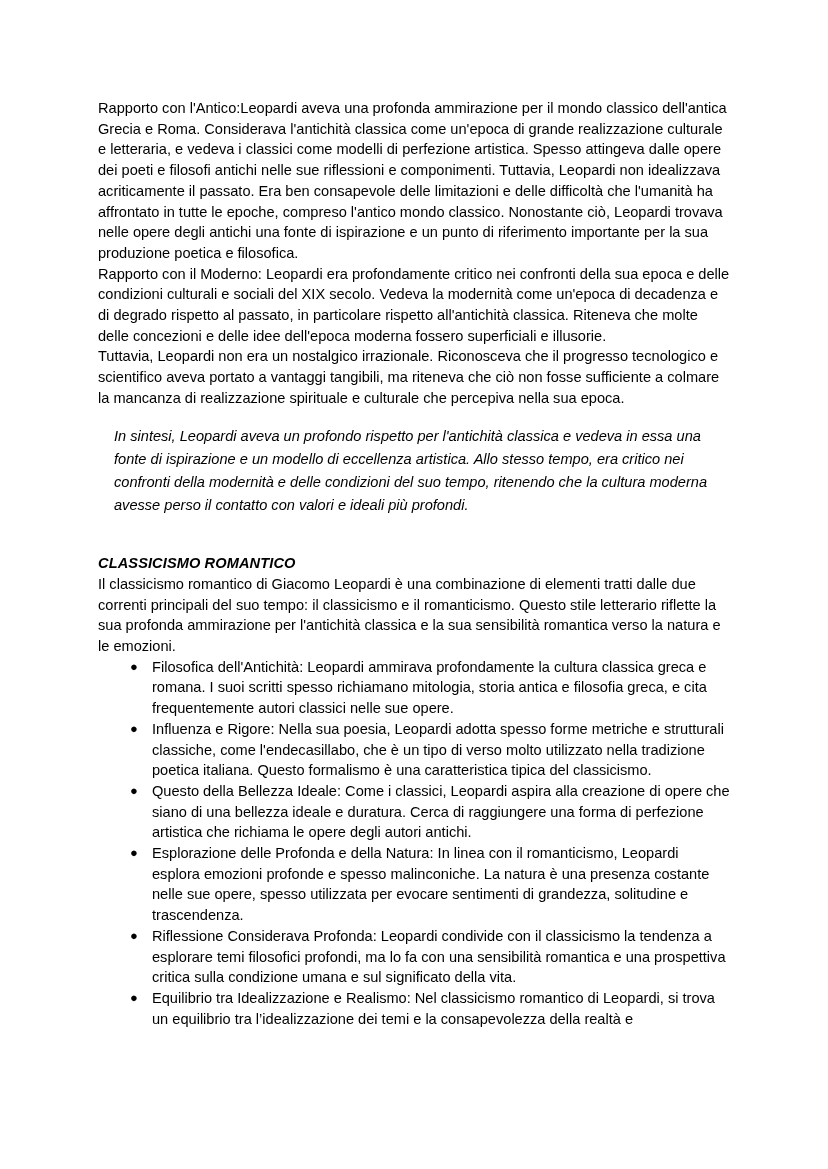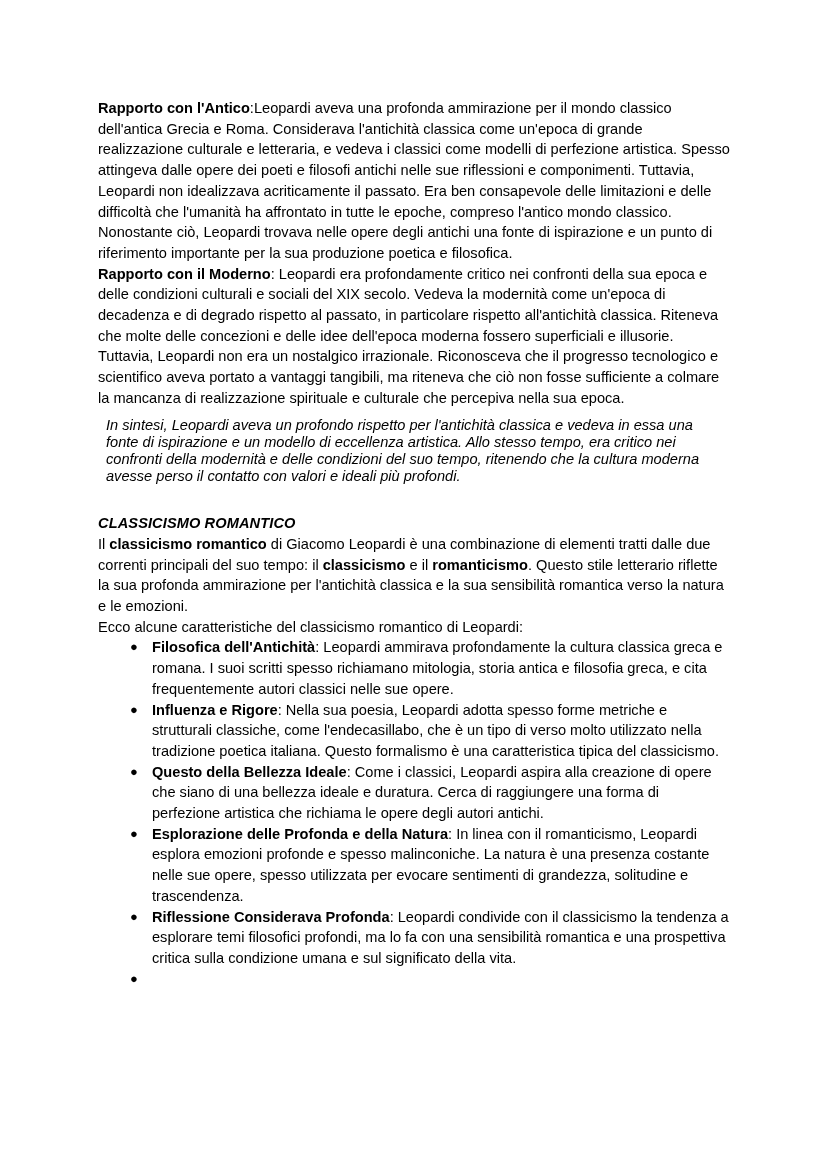--- a/index.html
+++ b/index.html
@@ -30,28 +30,28 @@
     line-height: 20.7px;
     text-align: left;
     word-spacing: 0px;
   }
   p.para {
     margin: 0;
     padding: 0;
     font-size: 14.6px;
     line-height: 20.7px;
   }
-  .b { font-weight: bold; }
+  .b { font-weight: normal; }
 
   p.italic-para {
-    margin: 8px;
+    margin: 16px;
     padding: 0;
     font-style: italic;
     font-size: 14.6px;
-    line-height: 17px;
+    line-height: 23px;
   }
 
   .spacer {
     height: 20.7px;
   }
 
   h2.section-heading {
     margin: 0;
     padding: 0;
     font-size: 14.6px;
@@ -97,21 +97,20 @@
     <p class="para">Tuttavia, Leopardi non era un nostalgico irrazionale. Riconosceva che il progresso tecnologico e scientifico aveva portato a vantaggi tangibili, ma riteneva che ciò non fosse sufficiente a colmare la mancanza di realizzazione spirituale e culturale che percepiva nella sua epoca.</p>
 
     <p class="italic-para">In sintesi, Leopardi aveva un profondo rispetto per l'antichità classica e vedeva in essa una fonte di ispirazione e un modello di eccellenza artistica. Allo stesso tempo, era critico nei confronti della modernità e delle condizioni del suo tempo, ritenendo che la cultura moderna avesse perso il contatto con valori e ideali più profondi.</p>
 
     <div class="spacer"></div>
 
     <h2 class="section-heading">CLASSICISMO ROMANTICO</h2>
 
     <p class="para"><span>Il </span><span class="b">classicismo romantico</span><span> di Giacomo Leopardi è una combinazione di elementi tratti dalle due correnti principali del suo tempo: il </span><span class="b">classicismo</span><span> e il </span><span class="b">romanticismo</span><span>. Questo stile letterario riflette la sua profonda ammirazione per l'antichità classica e la sua sensibilità romantica verso la natura e le emozioni.</span></p>
 
-    <p class="para">Ecco alcune caratteristiche del classicismo romantico di Leopardi:</p>
 
     <ul class="bullets">
       <li>
         <span class="bullet-dot">●</span>
         <span class="li-text"><span class="b">Filosofica dell'Antichità</span><span>: </span><span>Leopardi ammirava profondamente la cultura classica greca e romana. I suoi scritti spesso richiamano mitologia, storia antica e filosofia greca, e cita frequentemente autori classici nelle sue opere.</span></span>
       </li>
       <li>
         <span class="bullet-dot">●</span>
         <span class="li-text"><span class="b">Influenza e Rigore</span><span>: </span><span>Nella sua poesia, Leopardi adotta spesso forme metriche e strutturali classiche, come l'endecasillabo, che è un tipo di verso molto utilizzato nella tradizione poetica italiana. Questo formalismo è una caratteristica tipica del classicismo.</span></span>
       </li>
@@ -122,17 +121,18 @@
       <li>
         <span class="bullet-dot">●</span>
         <span class="li-text"><span class="b">Esplorazione delle Profonda e della Natura</span><span>: </span><span>In linea con il romanticismo, Leopardi esplora emozioni profonde e spesso malinconiche. La natura è una presenza costante nelle sue opere, spesso utilizzata per evocare sentimenti di grandezza, solitudine e trascendenza.</span></span>
       </li>
       <li>
         <span class="bullet-dot">●</span>
         <span class="li-text"><span class="b">Riflessione Considerava Profonda</span><span>: </span><span>Leopardi condivide con il classicismo la tendenza a esplorare temi filosofici profondi, ma lo fa con una sensibilità romantica e una prospettiva critica sulla condizione umana e sul significato della vita.</span></span>
       </li>
       <li>
         <span class="bullet-dot">●</span>
+        <span class="li-text"><span class="b">Equilibrio tra Idealizzazione e Realismo</span><span>: </span><span>Nel classicismo romantico di Leopardi, si trova un equilibrio tra l’idealizzazione dei temi e la consapevolezza della realtà e</span></span>
       </li>
     </ul>
 
   </div>
 </div>
 
 </body></html>

